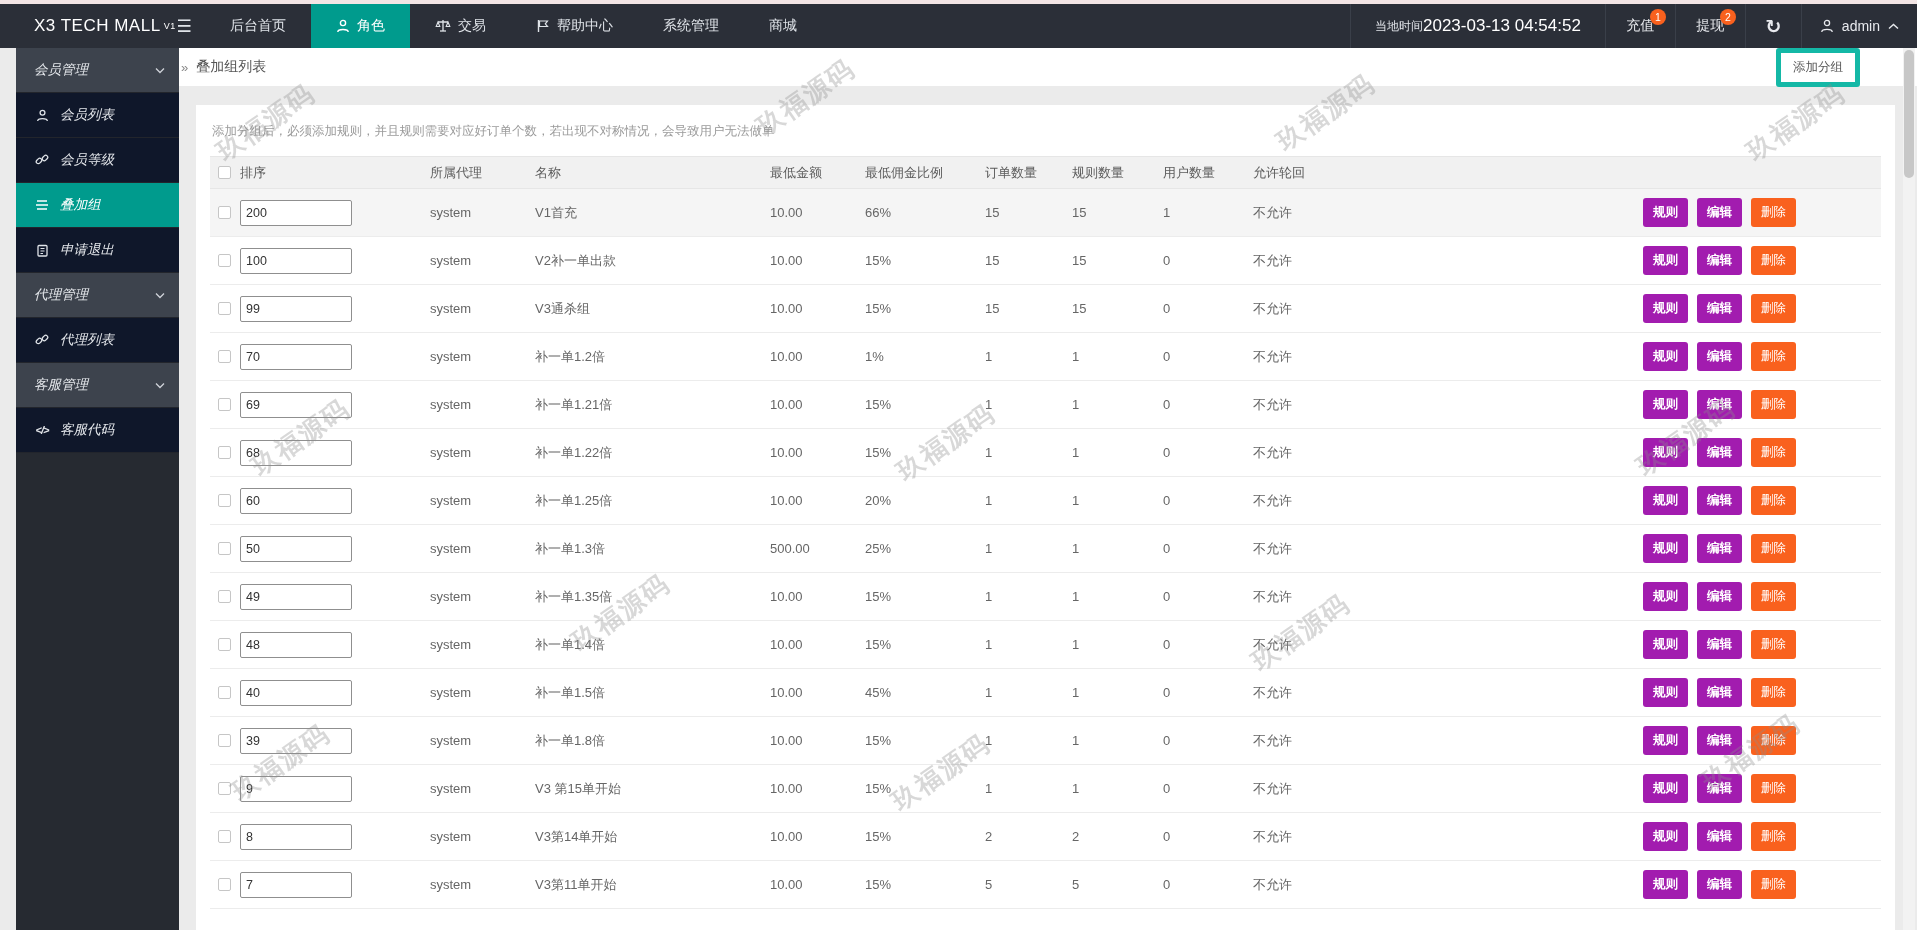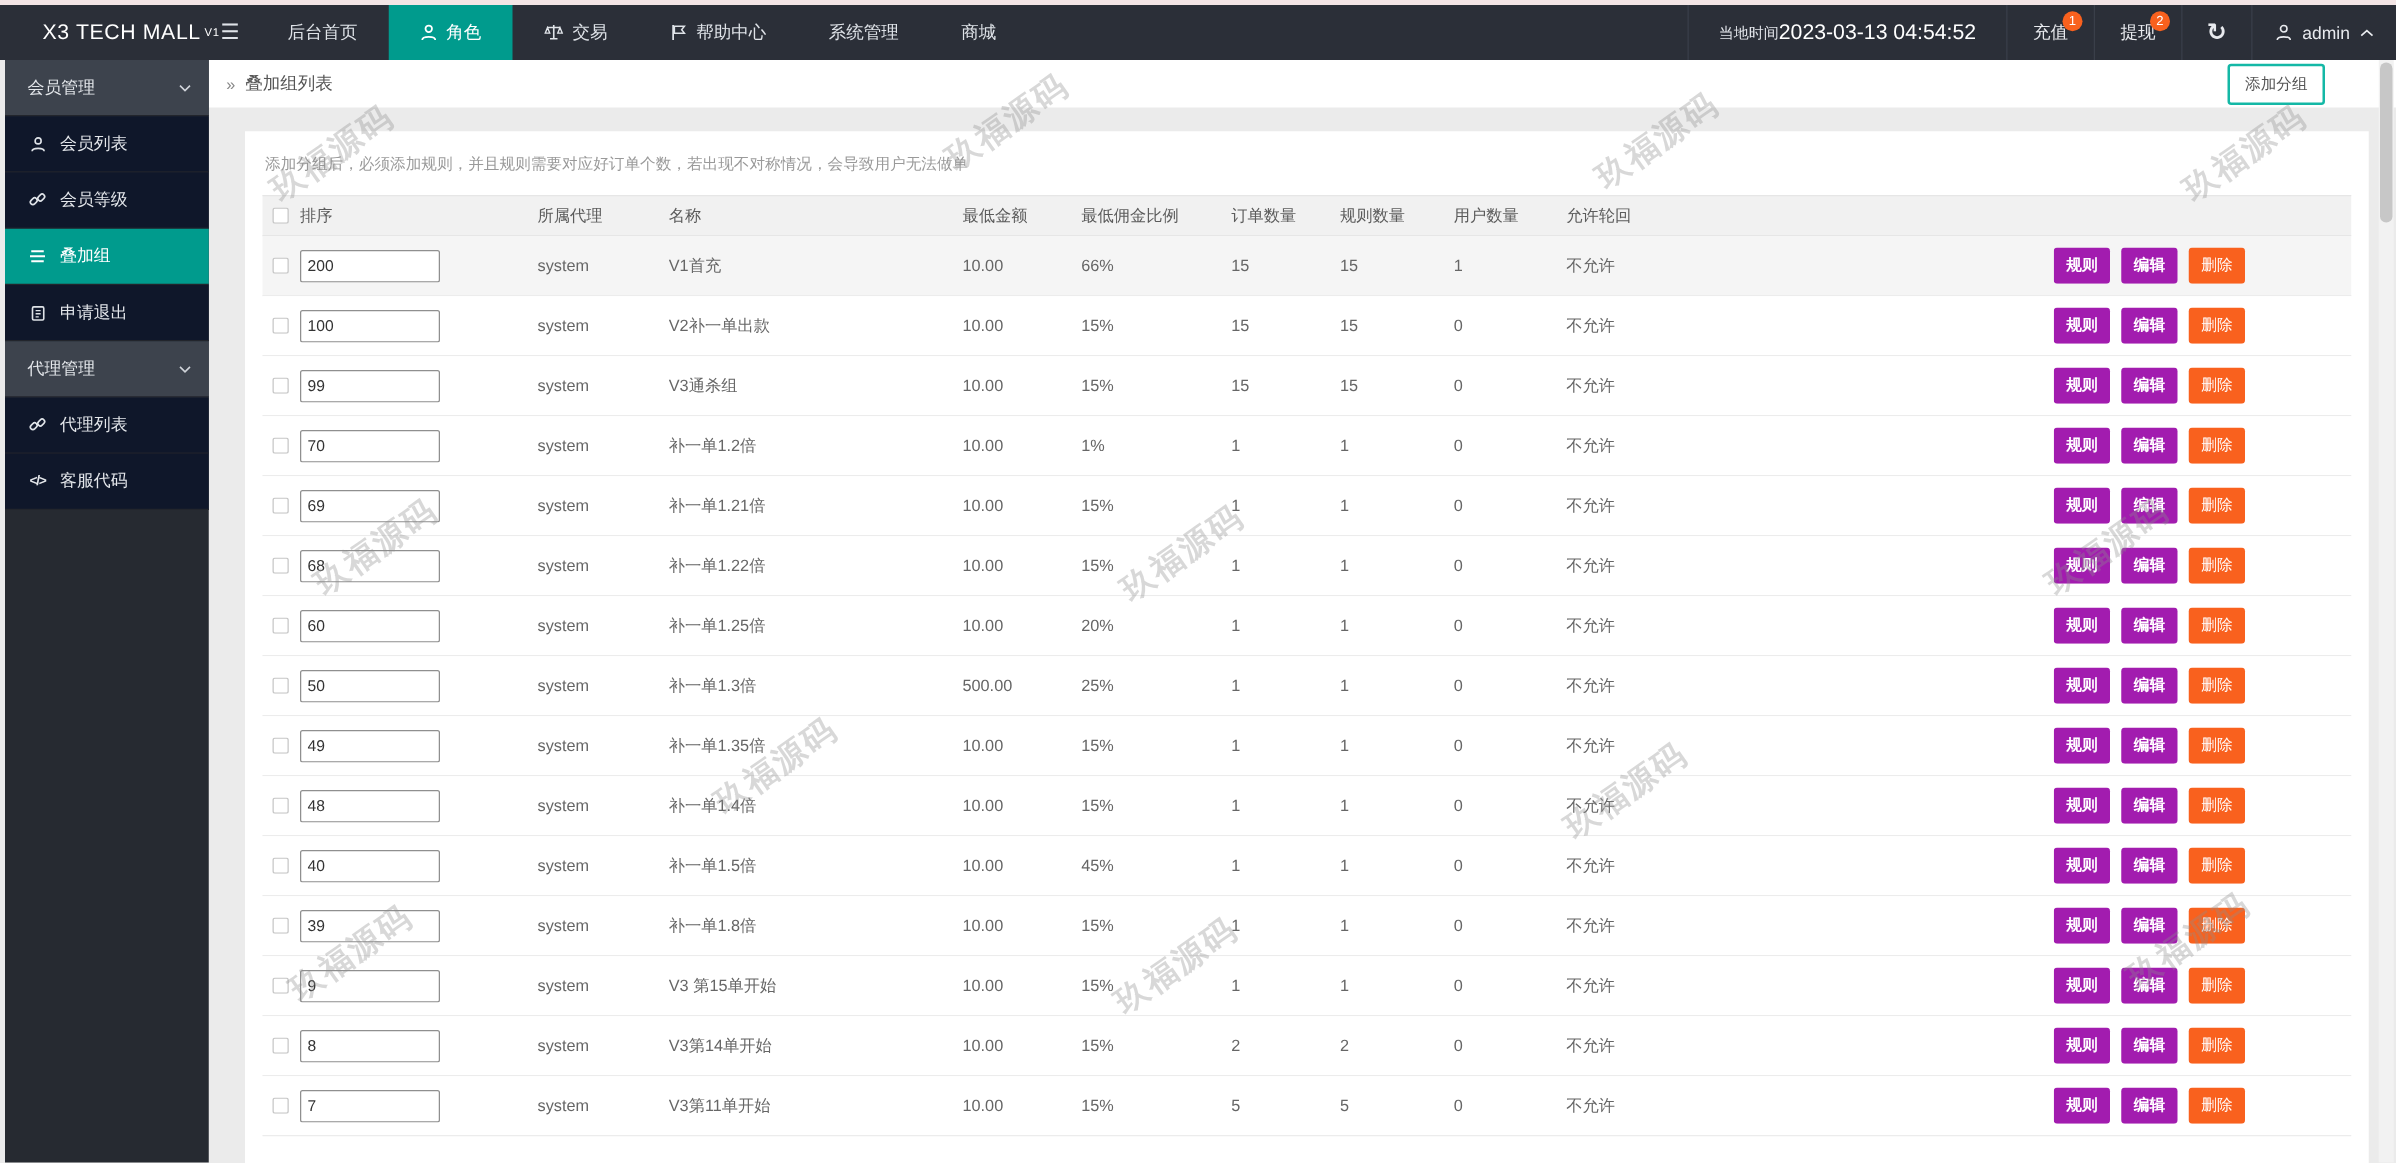--- a/index.html
+++ b/index.html
@@ -29,37 +29,37 @@
   .time-label { font-size:12px; color:#e2e5ea; }
   .time-value { font-size:17px; color:#fff; }
   .tb-link { font-size:14px; color:#e8eaee; cursor:pointer; min-width:70px; }
   .badge { position:absolute; top:5px; right:9px; min-width:16px; height:16px; border-radius:8px;
     background:#f9611e; color:#fff; font-size:10.5px; display:flex; align-items:center;
     justify-content:center; padding:0 4px; }
   .refresh { font-size:19px; font-weight:bold; min-width:56px; cursor:pointer; }
   .admin-block { gap:8px; min-width:114px; cursor:pointer; font-size:14px; }
 
   
-  .sidebar { position:absolute; left:4px; top:48px; width:163px; height:882px;
-    background:#262a31; z-index:20; }
+  .sidebar { position:absolute; left:16px; top:48px; width:163px; height:882px;
+    background:#262a31; z-index:20;font-style:italic; }
   .side-item { height:45px; display:flex; align-items:center; gap:10px; padding:0 14px 0 18px;
     font-size:13.5px; color:#e4e7eb; border-bottom:1px solid #22252c; cursor:pointer; }
   .side-group { background:#3d434d; }
   .side-group .chev { margin-left:auto; }
   .side-sub { background:#0f172a; }
   .side-sub.active { background:#009b8d; color:#fff; }
   .sicon { width:16px; display:flex; align-items:center; justify-content:center; flex:none; }
   .code-txt { font-size:11px; font-weight:bold; letter-spacing:-1px; }
 
   
   .crumbbar { position:absolute; left:163px; top:48px; width:1754px; height:38px;
     background:#fff; display:flex; align-items:center; padding:0 57px 0 18px; z-index:10; }
   .crumb { font-size:14px; color:#555; display:flex; align-items:center; gap:8px; }
   .crumb .gg { color:#888; font-size:13px; }
-  .btn-add { margin-left:auto; background:#fff; border:2px solid #14b8a6; border-radius:3px;
+  .btn-add { margin-left:auto; background:#fff; border:5px solid #14b8a6; border-radius:3px;
     color:#555; font-size:12.5px; padding:6px 12px; cursor:pointer;
     font-family:"Liberation Sans","DejaVu Sans",sans-serif; }
 
   
   .card { position:absolute; left:196px; top:105px; width:1699px; height:900px;
     background:#fff; padding:14px; }
   .notice { font-size:12.5px; color:#9a9a9a; margin:4px 0 16px 2px; }
 
   .thead { display:flex; align-items:center; height:33px; background:#f1f1f1;
     border-top:1px solid #e6e6e6; border-bottom:1px solid #e6e6e6; }
@@ -244,20 +244,28 @@
   </div>
   <div class="side-item side-sub">
     <span class="sicon">
         <svg width="14" height="14" viewBox="0 0 14 14">
           <rect x="1" y="6" width="6" height="4" rx="2" transform="rotate(-45 4 8)" fill="none" stroke="#dfe3e8" stroke-width="1.3"></rect>
           <rect x="7" y="3" width="6" height="4" rx="2" transform="rotate(-45 10 5)" fill="none" stroke="#dfe3e8" stroke-width="1.3"></rect>
         </svg>
       </span>
     <span>代理列表</span>
   </div>
+  <div class="side-item side-group">
+    <span>客服管理</span>
+    <span class="chev">
+        <svg width="10" height="7" viewBox="0 0 10 7">
+          <path d="M1 1.5 5 5.5 9 1.5" fill="none" stroke="#cfd3d9" stroke-width="1.3"></path>
+        </svg>
+      </span>
+  </div>
   <div class="side-item side-sub">
     <span class="sicon code-txt">&lt;/&gt;</span>
     <span>客服代码</span>
   </div>
 </div>
 
 <div class="crumbbar">
   <div class="crumb">
     <span class="gg">»</span>
     <span>叠加组列表</span>

